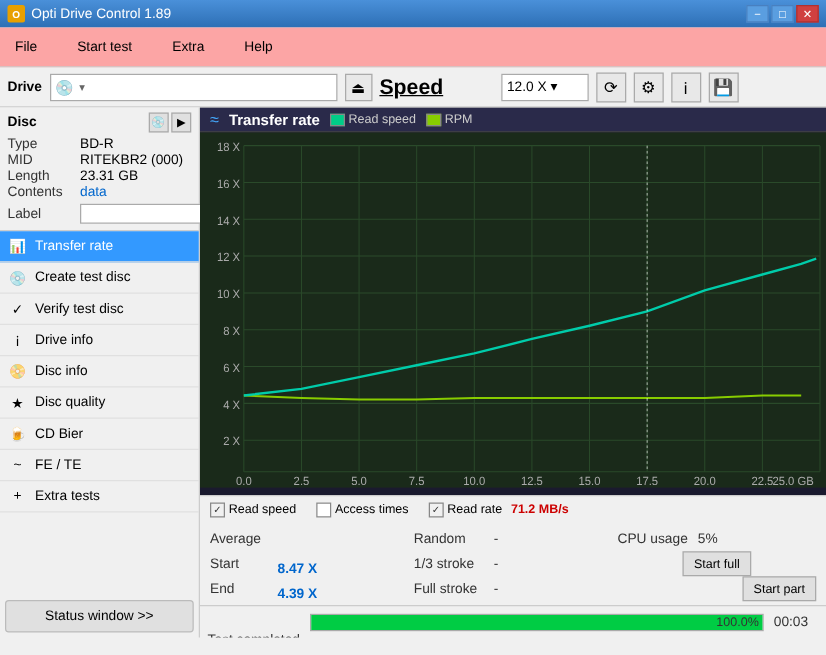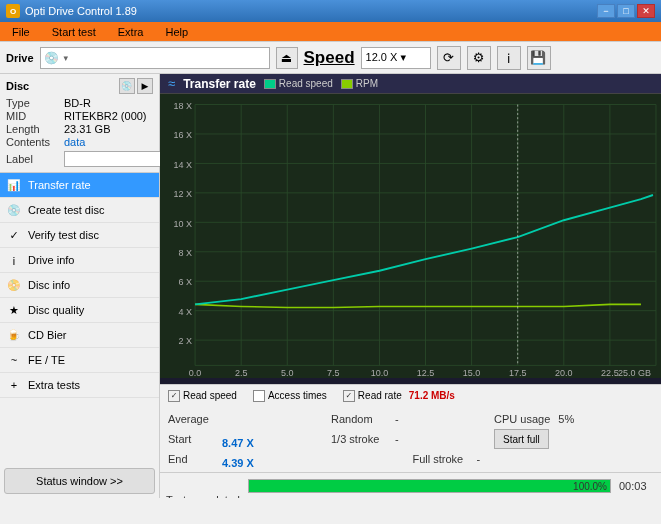--- a/index.html
+++ b/index.html
@@ -17,27 +17,27 @@
     }
     .titlebar-left { display: flex; align-items: center; gap: 5px; }
     .titlebar-icon { width: 14px; height: 14px; background: #e8a000; border-radius: 2px; display: flex; align-items: center; justify-content: center; font-size: 8px; color: white; font-weight: bold; }
     .titlebar-title { font-size: 11px; font-weight: normal; }
     .titlebar-controls { display: flex; gap: 2px; }
     .titlebar-btn { width: 18px; height: 14px; background: #5a9ee0; border: 1px solid #4880c0; color: white; font-size: 9px; cursor: pointer; display: flex; align-items: center; justify-content: center; }
     .titlebar-btn.close { background: #d04040; border-color: #b03030; }
 
     
     .menubar {
-      background: #f97316;
+      background: #fca5a5;
       border-bottom: 1px solid #ccc;
-      height: 20px;
+      height: 32px;
       display: flex;
       align-items: center;
       padding: 0 4px;
-      gap: 6px;
+      gap: 16px;
     }
     .menu-item { padding: 2px 8px; font-size: 11px; cursor: pointer; }
 
     
     .toolbar {
       background: #f0f0f0;
       border-bottom: 1px solid #ccc;
       height: 32px;
       display: flex;
       align-items: center;
@@ -53,21 +53,21 @@
       align-items: center;
       padding: 0 4px;
       gap: 4px;
       flex: 1;
       max-width: 230px;
     }
     .drive-select-text { font-size: 11px; flex: 1; }
     .drive-select-arrow { font-size: 9px; color: #666; }
     .eject-btn { width: 22px; height: 22px; background: #e8e8e8; border: 1px solid #aaa; display: flex; align-items: center; justify-content: center; cursor: pointer; font-size: 12px; }
     .speed-label { font-weight: bold; font-size: 17px; text-decoration: underline; }
-    .speed-select { height: 22px; background: white; border: 1px solid #aaa; display: flex; align-items: center; padding: 0 4px; gap: 4px; width: 70px; font-size: 11px; }
+    .speed-select { height: 22px; background: white; border: 1px solid #aaa; display: flex; align-items: center; padding: 0 4px; gap: 4px; width: 70px; font-size: 11px; margin-left: 40px; }
     .toolbar-icon-btn { width: 24px; height: 24px; background: #e8e8e8; border: 1px solid #aaa; display: flex; align-items: center; justify-content: center; cursor: pointer; font-size: 13px; }
 
     
     .main { display: flex; height: calc(524px - 22px - 20px - 32px - 26px); }
 
     
     .left-panel { width: 160px; background: #f0f0f0; border-right: 1px solid #ccc; display: flex; flex-direction: column; flex-shrink: 0; }
 
     
     .disc-section { padding: 4px 6px; border-bottom: 1px solid #ccc; }
@@ -435,33 +435,36 @@
 
       <div class="stats-row">
         <div class="stats-col">
           <span class="stats-label">Start</span>
           <span class="stats-value">4.39 X</span>
         </div>
         <div class="stats-col">
           <span class="stats-label2">1/3 stroke</span>
           <span class="stats-value2">-</span>
         </div>
-        <div class="stats-col" style="justify-content:flex-start;">
+        <div class="stats-col" style="justify-content:center;">
           <button class="start-btn">Start full</button>
         </div>
       </div>
 
       <div class="stats-row">
         <div class="stats-col">
           <span class="stats-label">End</span>
           <span class="stats-value">11.98 X</span>
         </div>
         <div class="stats-col">
           <span class="stats-label2">Full stroke</span>
           <span class="stats-value2">-</span>
+        </div>
+        <div class="stats-col" style="justify-content:flex-end;">
+          <button class="start-btn">Start part</button>
         </div>
       </div>
     </div>
 
     <div class="progress-bar-container">
       <span class="status-text">Test completed</span>
       <div class="progress-outer">
         <div class="progress-inner" style="width:100%;"></div>
         <span class="progress-pct">100.0%</span>
       </div>

